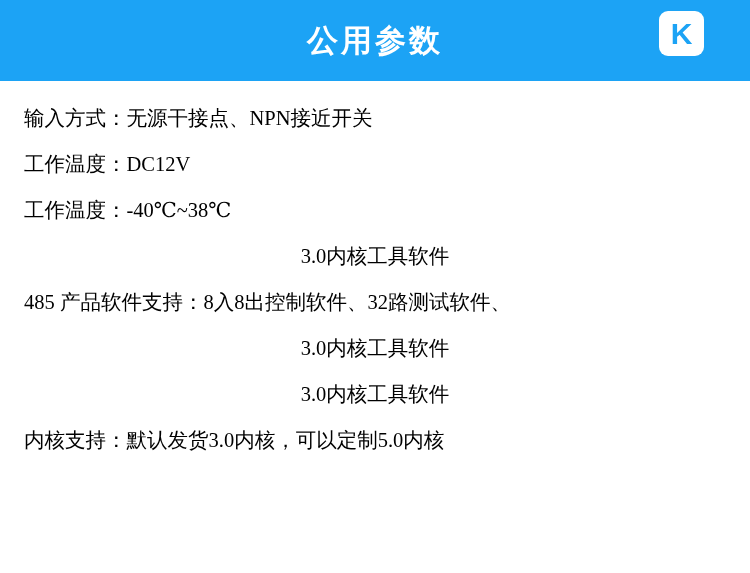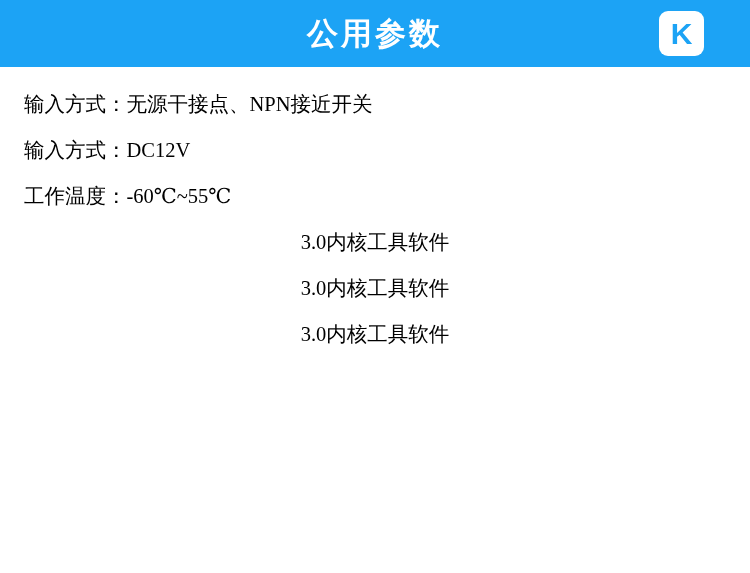--- a/index.html
+++ b/index.html
@@ -15,21 +15,21 @@
   }
   .page {
     position: relative;
     width: 750px;
     height: 573px;
     background: #ffffff;
   }
   .header {
     position: relative;
     width: 750px;
-    height: 67px;
+    height: 81px;
     background: #1ca3f5;
     display: flex;
     align-items: center;
     justify-content: center;
   }
   .header-title {
     color: #ffffff;
     font-size: 31px;
     font-weight: bold;
     letter-spacing: 3px;
@@ -86,20 +86,22 @@
 
   <div class="header">
     <div class="header-title">公用参数</div>
     <div class="logo">
       <span class="logo-mark">K</span>
     </div>
   </div>
 
   <div class="body-area">
     <div class="line left">输入方式：无源干接点、NPN接近开关</div>
-    <div class="line left">输入方式：DC12V</div>
-    <div class="line left">工作温度：-60℃~55℃</div>
+    <div class="line left">工作温度：DC12V</div>
+    <div class="line left">工作温度：-40℃~38℃</div>
+    <div class="line center">3.0内核工具软件</div>
+    <div class="line left">485 产品软件支持：8入8出控制软件、32路测试软件、</div>
     <div class="line center">3.0内核工具软件</div>
     <div class="line center">3.0内核工具软件</div>
-    <div class="line center">3.0内核工具软件</div>
+    <div class="line left">内核支持：默认发货3.0内核，可以定制5.0内核</div>
   </div>
 
 </div>
 
 </body></html>

